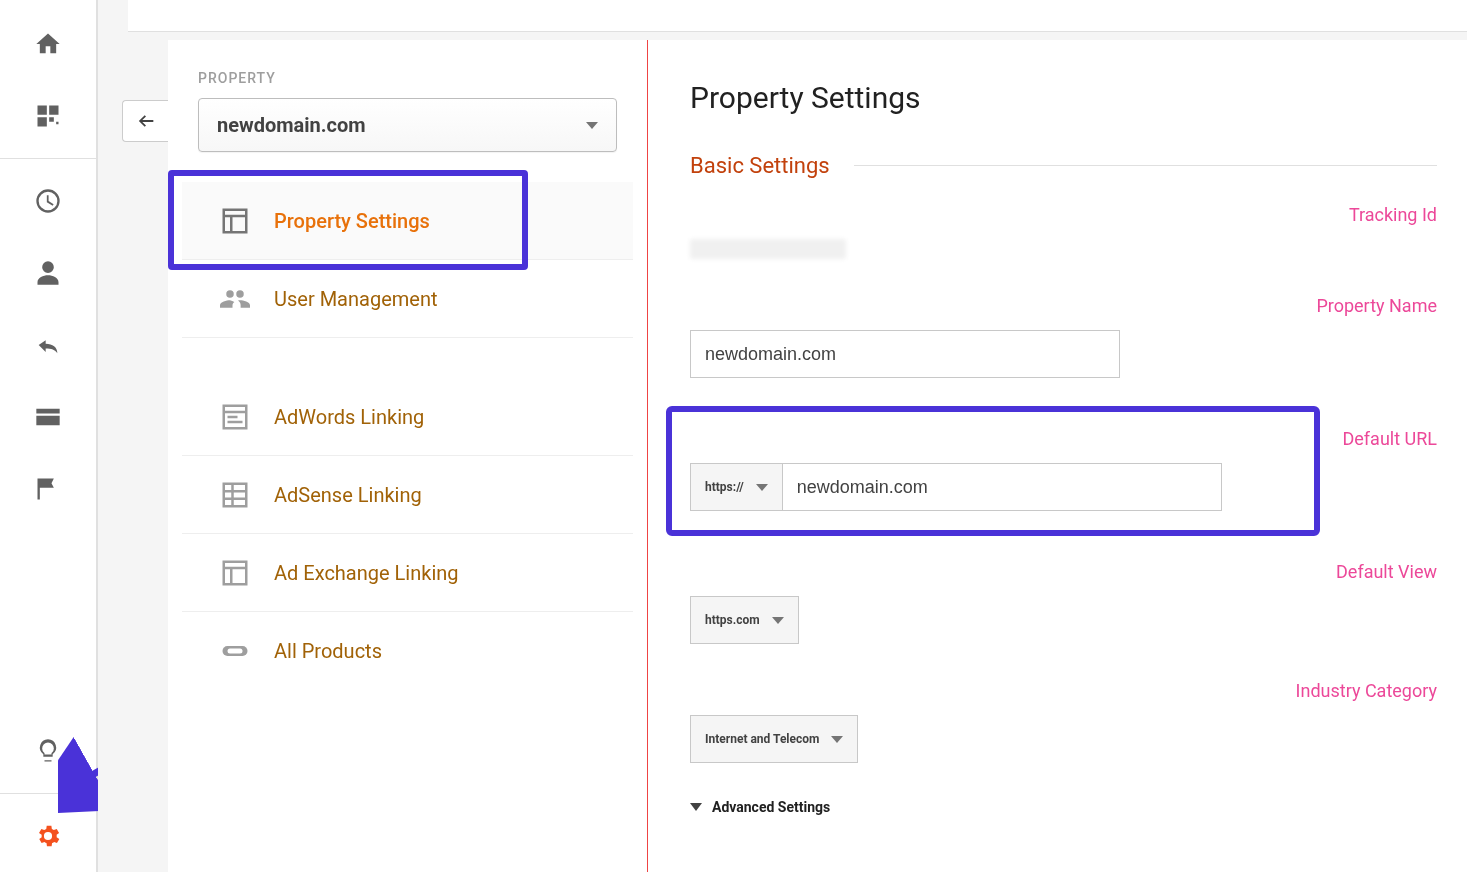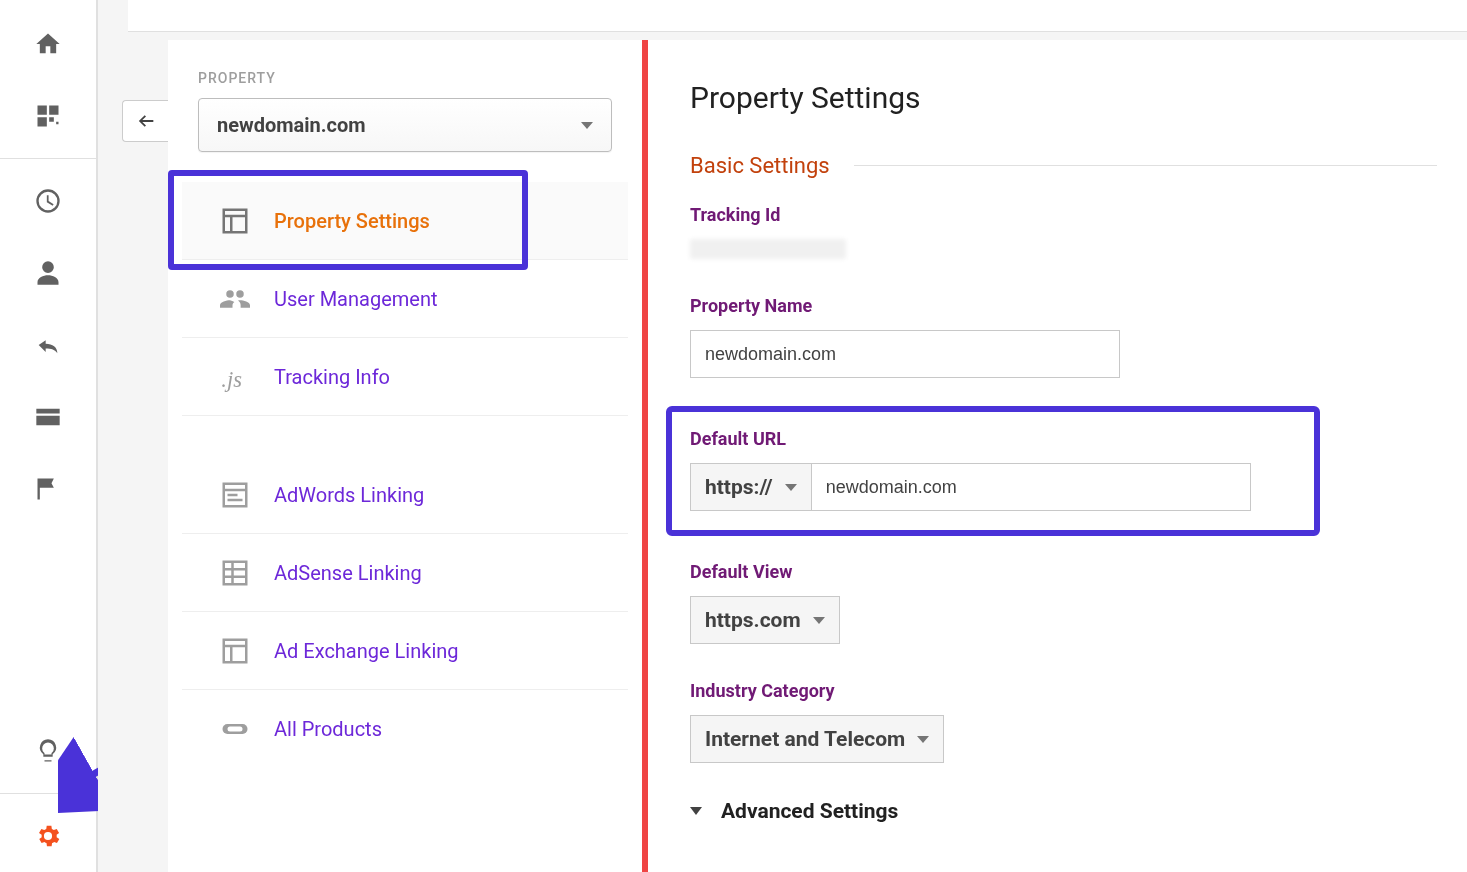--- a/index.html
+++ b/index.html
@@ -16,56 +16,56 @@
 
 .arrow-anno { position: absolute; left: 58px; top: 694px; pointer-events: none; }
 .arrow-anno svg { width: 180px; height: 120px; }
 
 
 .main { position: absolute; left: 98px; top: 0; right: 0; bottom: 0; background: #f5f5f5; }
 .topbar { height: 32px; border-bottom: 1px solid #e0e0e0; background: #fff; margin-left: 30px; }
 .panel-wrap { position: absolute; left: 70px; top: 40px; right: 0; bottom: 0; background: #fff; display: flex; }
 
 
-.col1 { width: 480px; border-right: 6px solid #ef4444; padding: 30px 0 0 0; position: relative; }
+.col1 { width: 480px; border-right: 1px solid #ef4444; padding: 30px 0 0 0; position: relative; }
 .backbtn { position: absolute; left: -46px; top: 60px; width: 46px; height: 42px; border: 1px solid #ccc; border-right: none; border-radius: 4px 0 0 4px; background: #fff; display: flex; align-items: center; justify-content: center; cursor: pointer; }
 .backbtn svg { width: 22px; height: 22px; fill: #424242; }
 
 .sec-label { font-size: 14px; letter-spacing: 1px; color: #9e9e9e; padding: 0 30px 12px 30px; font-weight: 500;}
 .prop-select { margin: 0 30px 30px 30px; height: 54px; border: 1px solid #bdbdbd; border-radius: 4px; background: linear-gradient(#fff,#f7f7f7); display: flex; align-items: center; padding: 0 18px; cursor: pointer; justify-content: space-between; box-shadow: 0 1px 1px rgba(0,0,0,.05); }
 .prop-select span { font-size: 20px; font-weight: 700; color: #424242; }
 .caret { width: 0; height: 0; border-left: 6px solid transparent; border-right: 6px solid transparent; border-top: 7px solid #757575; }
 
 .navitem { display: flex; align-items: center; height: 78px; padding: 0 20px 0 36px; border-bottom: 1px solid #eeeeee; cursor: pointer; margin: 0 14px; }
 .navitem .nicon { width: 34px; height: 34px; margin-right: 22px; display:flex; align-items:center; justify-content:center; }
 .navitem .nicon svg { width: 30px; height: 30px; fill: #9e9e9e; }
-.navitem .nlabel { font-size: 20px; color: #6d28d9; }
+.navitem .nlabel { font-size: 20px; color: #a16207; }
 .navitem.active { background: #fafafa; }
 .navitem.active .nicon svg { fill: #757575; }
 .navitem.active .nlabel { color: #e8710a; font-weight: 500; }
 
 .highlight-box { position: absolute; border: 6px solid #4a32d8; border-radius: 4px; pointer-events: none; }
 
 .sec-gap { height: 40px; }
 
 
 .col2 { flex: 1; padding: 40px 30px 0 42px; }
 .page-title { font-size: 30px; font-weight: 400; color: #212121; margin-bottom: 38px; }
 .subhead { font-size: 22px; color: #c2410c; font-weight: 400; margin-bottom: 26px; display: flex; align-items: center; }
 .subhead::after { content: ""; flex: 1; height: 1px; background: #e0e0e0; margin-left: 24px; }
-.field-label { font-size: 18px; font-weight: 700; color: #701a75; margin-bottom: 14px; }
+.field-label { font-size: 18px; font-weight: 400; color: #ec4899; margin-bottom: 14px; text-align: right; }
 .field-block { margin-bottom: 36px; }
 .redacted { width: 156px; height: 20px; background: #f0f0f0; filter: blur(2px); border-radius: 2px; }
 .textinput { height: 48px; width: 430px; border: 1px solid #c8c8c8; padding: 0 14px; font-size: 18px; color: #424242; background:#fff; }
-.select-like { height: 48px; border: 1px solid #c8c8c8; background: #f5f5f5; display: inline-flex; align-items: center; padding: 0 14px; cursor: pointer; font-size: 21px; font-weight: 700; color: #424242; }
+.select-like { height: 48px; border: 1px solid #c8c8c8; background: #f5f5f5; display: inline-flex; align-items: center; padding: 0 14px; cursor: pointer; font-size: 12px; font-weight: 700; color: #424242; }
 .select-like .caret { margin-left: 12px; }
 .url-row { display: flex; }
 .url-row .select-like { border-right: none; }
 .url-row .textinput { width: 440px; }
-.adv { display: flex; align-items: center; font-size: 21px; font-weight: 700; color: #212121; cursor:pointer;gap:9px; }
+.adv { display: flex; align-items: center; font-size: 14px; font-weight: 700; color: #212121; cursor:pointer; }
 .adv .tri { width: 0; height: 0; border-left: 6px solid transparent; border-right: 6px solid transparent; border-top: 8px solid #424242; margin-right: 10px; }
 
 .highlight-box2 { position: absolute; border: 6px solid #4a32d8; border-radius: 6px; pointer-events: none; }
 </style>
 </head>
 <body>
 
 <div class="rail">
   <div class="icon">
       <svg viewBox="0 0 24 24">
@@ -160,28 +160,20 @@
 
       <div class="navitem">
         <div class="nicon">
             <svg viewBox="0 0 24 24">
               <path d="M16 11a3 3 0 100-6 3 3 0 000 6zM8 11a3 3 0 100-6 3 3 0 000 6zm0 2c-2.7 0-8 1.3-8 4v2h10v-2c0-1 .5-2 1.5-2.7A13 13 0 008 13zm8 0c-.5 0-1 0-1.6.1 1.3.9 2.1 2.1 2.1 3.9v2H24v-2c0-2.7-5.3-4-8-4z"></path>
             </svg>
           </div>
         <div class="nlabel">User Management</div>
       </div>
 
-      <div class="navitem">
-        <div class="nicon">
-            <svg viewBox="0 0 24 24">
-              <text x="1" y="20" font-size="18" font-style="italic" fill="#9e9e9e" font-family="Georgia">.js</text>
-            </svg>
-          </div>
-        <div class="nlabel">Tracking Info</div>
-      </div>
 
       <div class="sec-gap"></div>
 
       <div class="navitem">
         <div class="nicon">
             <svg viewBox="0 0 24 24">
               <path d="M3 3h18v18H3zM3 8h18M6 12h8M6 16h12" stroke="#9e9e9e" stroke-width="2" fill="none"></path>
             </svg>
           </div>
         <div class="nlabel">AdWords Linking</div>

